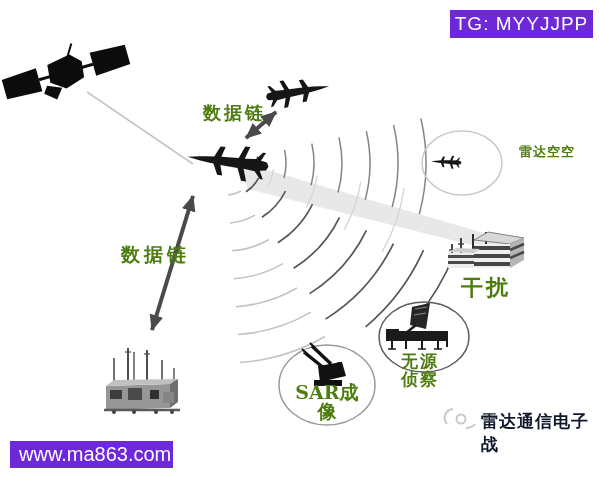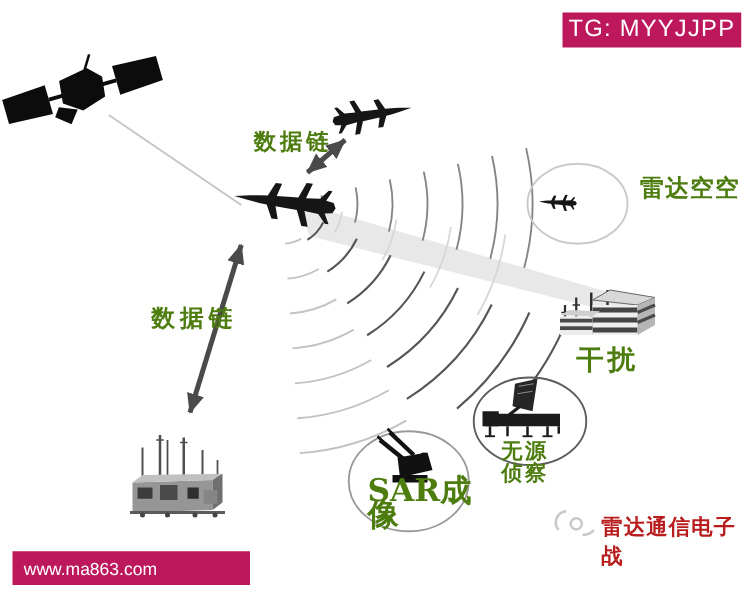--- a/index.html
+++ b/index.html
@@ -7,37 +7,37 @@
     position:relative;width:600px;height:480px;background:#ffffff;overflow:hidden;
     font-family:"DejaVu Serif","Liberation Serif",serif;
   }
   .stage svg{position:absolute;left:0;top:0;}
   .lbl{
     position:absolute;color:#4d7c0f;font-weight:700;white-space:nowrap;
     font-family:"DejaVu Serif","Liberation Serif",serif;
   }
   .lbl .ln{display:block;}
   .badge{
-    position:absolute;background:#be185d;color:#ffffff;
+    position:absolute;background:#6d28d9;color:#ffffff;
     font-family:"Liberation Sans","DejaVu Sans",sans-serif;font-weight:400;
     display:flex;align-items:center;
   }
   .badge-tg{left:450px;top:10px;width:143px;height:28px;font-size:19px;justify-content:center;letter-spacing:1px;}
-  .badge-url{left:10px;top:441px;width:190px;height:27px;font-size:14px;padding-left:9px;box-sizing:border-box;}
+  .badge-url{left:10px;top:441px;width:163px;height:27px;font-size:20px;padding-left:9px;box-sizing:border-box;}
   .brand{
     position:absolute;left:481px;top:410px;font-size:17px;font-weight:700;
-    color:#b91c1c;letter-spacing:1px;
+    color:#0f172a;letter-spacing:1px;
   }
   .l-comm{left:116px;top:139px;font-size:20px;letter-spacing:7px;}
   .l-dl-top{left:203px;top:101px;font-size:18px;letter-spacing:3px;}
   .l-dl-bot{left:121px;top:242px;font-size:19px;letter-spacing:4px;}
-  .l-radar{left:502px;top:142px;width:90px;font-size:19px;line-height:19px;text-align:right;letter-spacing:1px;}
+  .l-radar{left:502px;top:142px;width:90px;font-size:13px;line-height:19px;text-align:center;letter-spacing:1px;}
   .l-jam{left:461px;top:273px;font-size:22px;letter-spacing:3px;}
   .l-passive{left:401px;top:352px;width:62px;font-size:17px;line-height:18px;text-align:left;letter-spacing:2px;}
-  .l-sar{left:294px;top:383px;width:66px;font-size:25px;line-height:19px;text-align:left;}
+  .l-sar{left:294px;top:383px;width:66px;font-size:19px;line-height:19px;text-align:center;}
 </style>
 </head>
 <body>
 
 <div class="stage">
 
   <svg width="600" height="480" viewBox="0 0 600 480">
     <defs>
       <marker id="ah" markerUnits="userSpaceOnUse" markerWidth="18" markerHeight="16" refX="15" refY="7" orient="auto">
         <path d="M0,0 L16,7 L0,14 Z" fill="#4a4a4a"></path>

